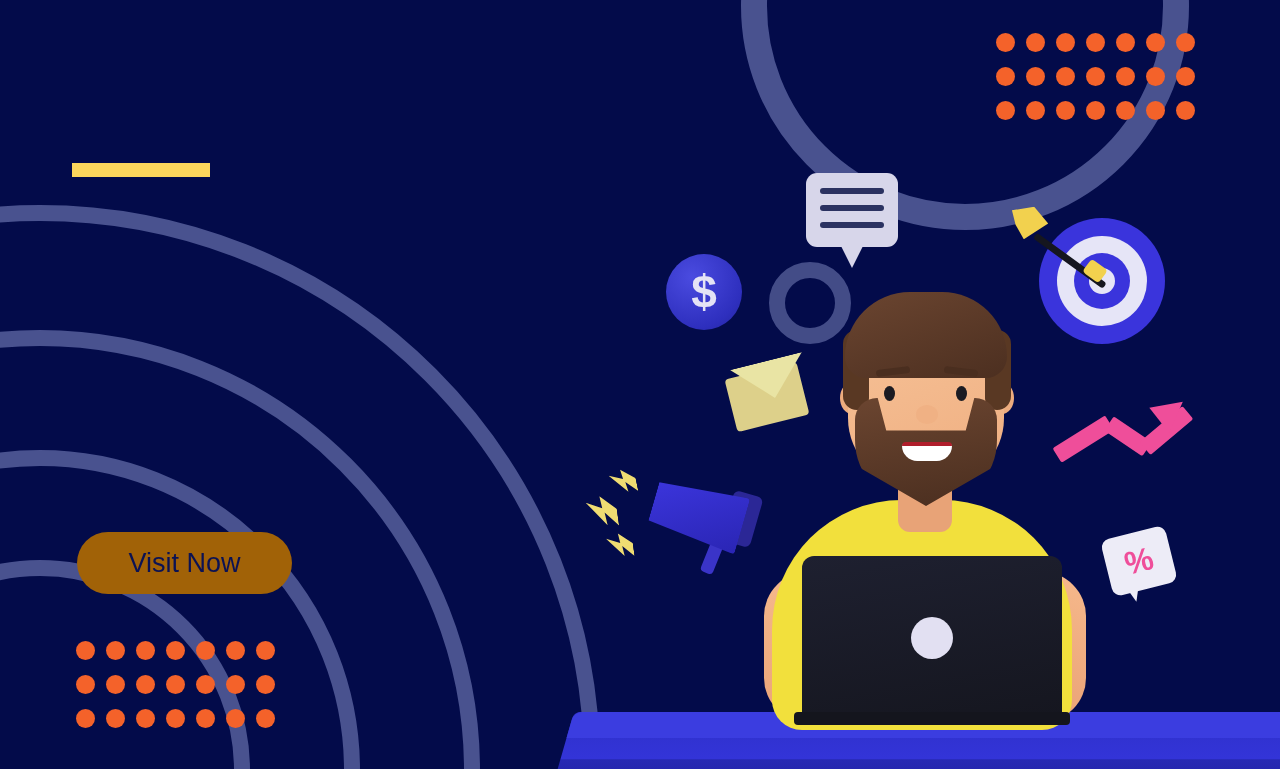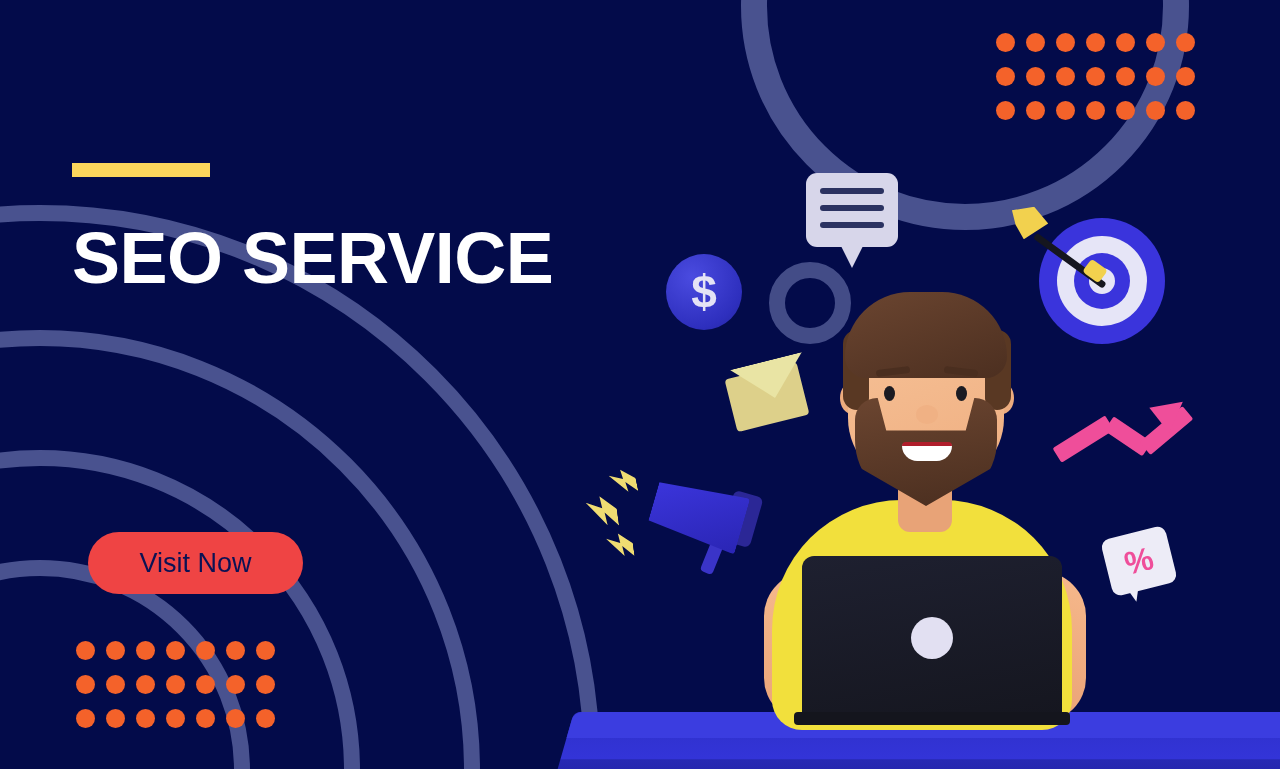--- a/index.html
+++ b/index.html
@@ -97,28 +97,28 @@
     left:0; top:348px;
     font-size:56px;
     line-height:1.38;
     font-weight:bold;
     color:#FFFFFF;
     max-width:480px;
   }
 
   .cta-button {
     position:absolute;
-    left:16px; top:532px;
+    left:5px; top:532px;
     display:flex;
     align-items:center;
     justify-content:center;
     width:215px; height:62px;
     border:none;
     border-radius:31px;
-    background:#ef4444;
+    background:#a16207;
     color:#0B1254;
     font-family:"Liberation Sans", sans-serif;
     font-size:27px;
     font-weight:normal;
     cursor:pointer;
   }
 
   
   .illustration {
     position:absolute;
@@ -532,17 +532,16 @@
     <div class="arrow-head"></div>
 
     <div class="pct-tail"></div>
     <div class="pct-card">
       <span class="pct-sign">%</span>
     </div>
   </div>
 
   <div class="content">
     <div class="accent-bar"></div>
-    <h1 class="headline">SEO SERVICE</h1>
     <button class="cta-button">Visit Now</button>
   </div>
 
 </div>
 
 </body></html>

